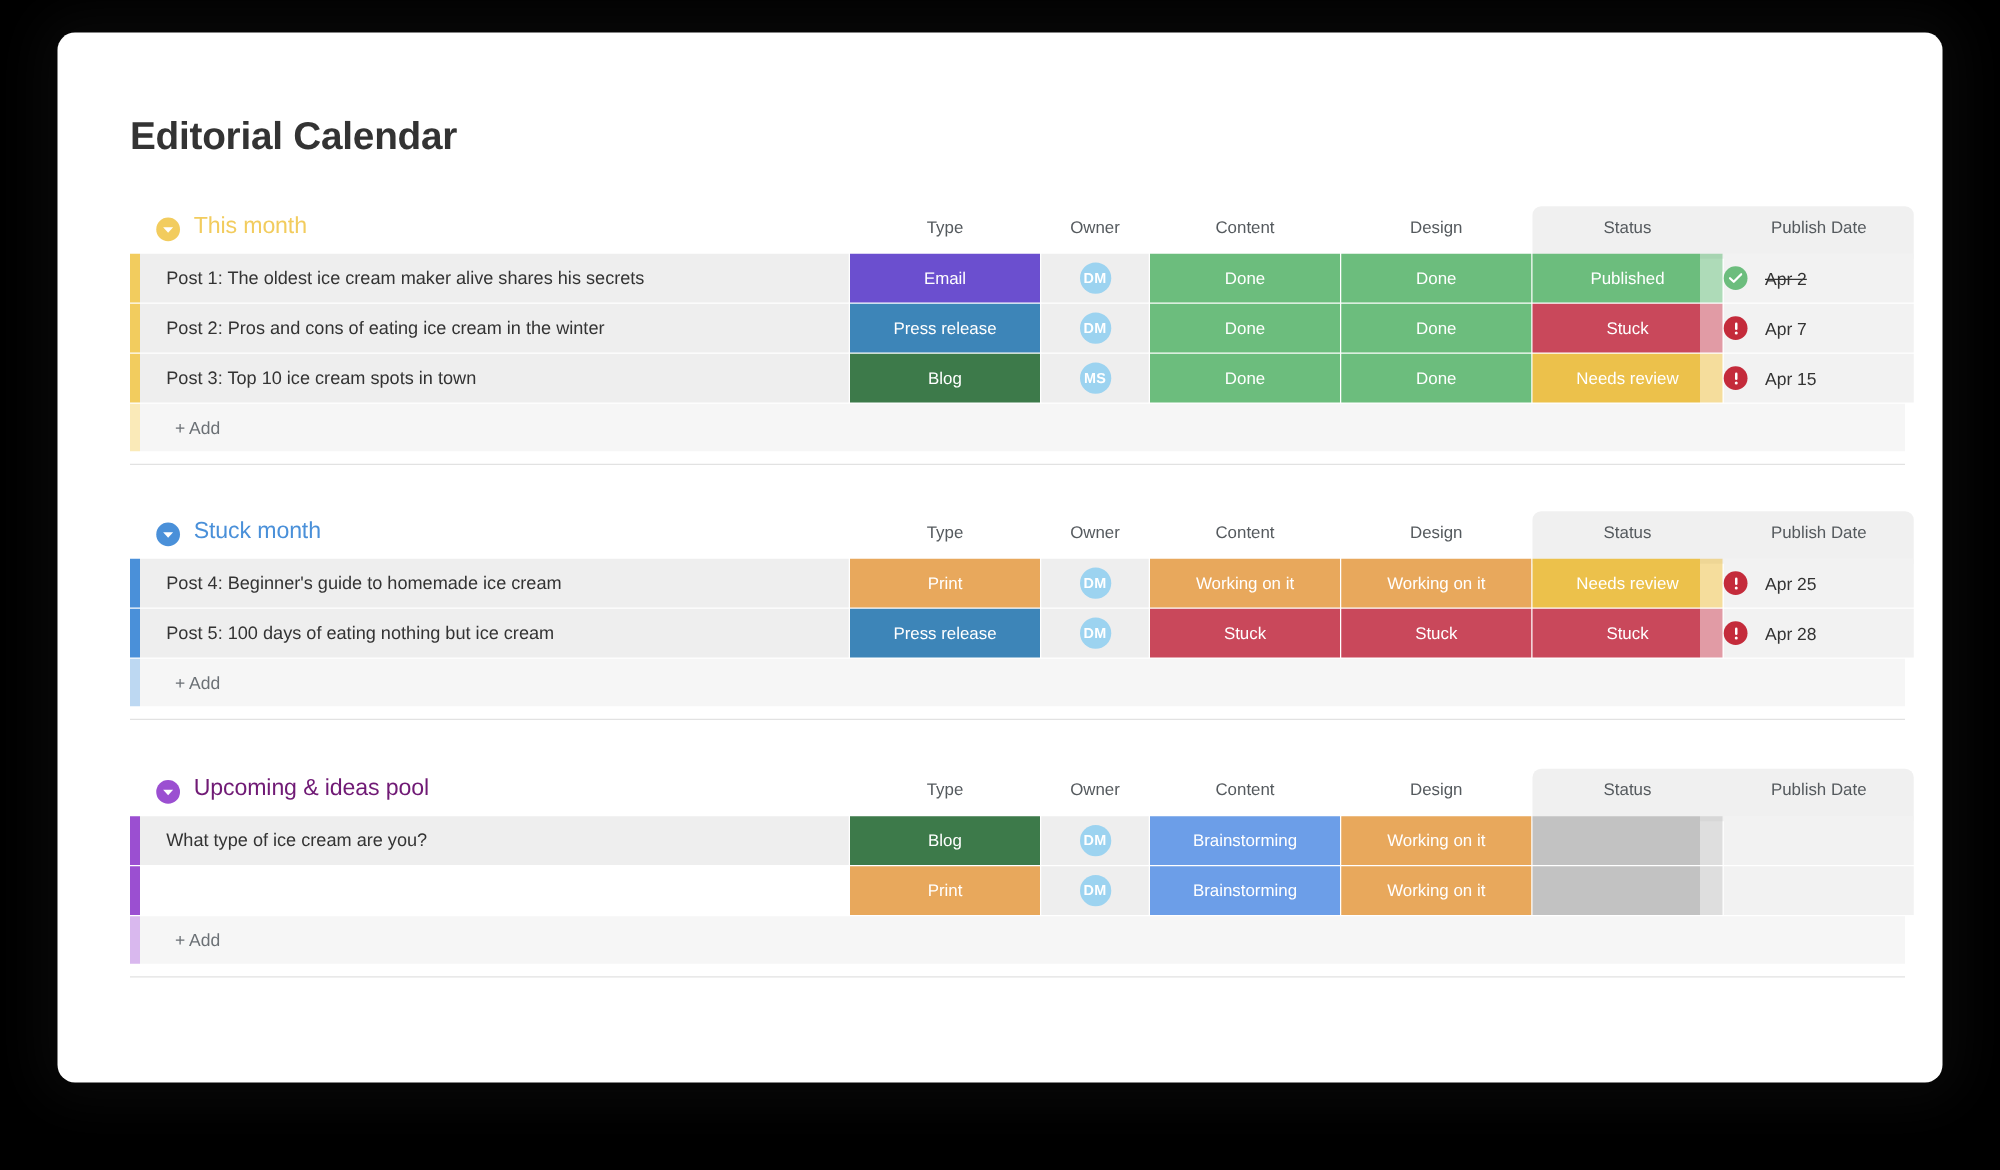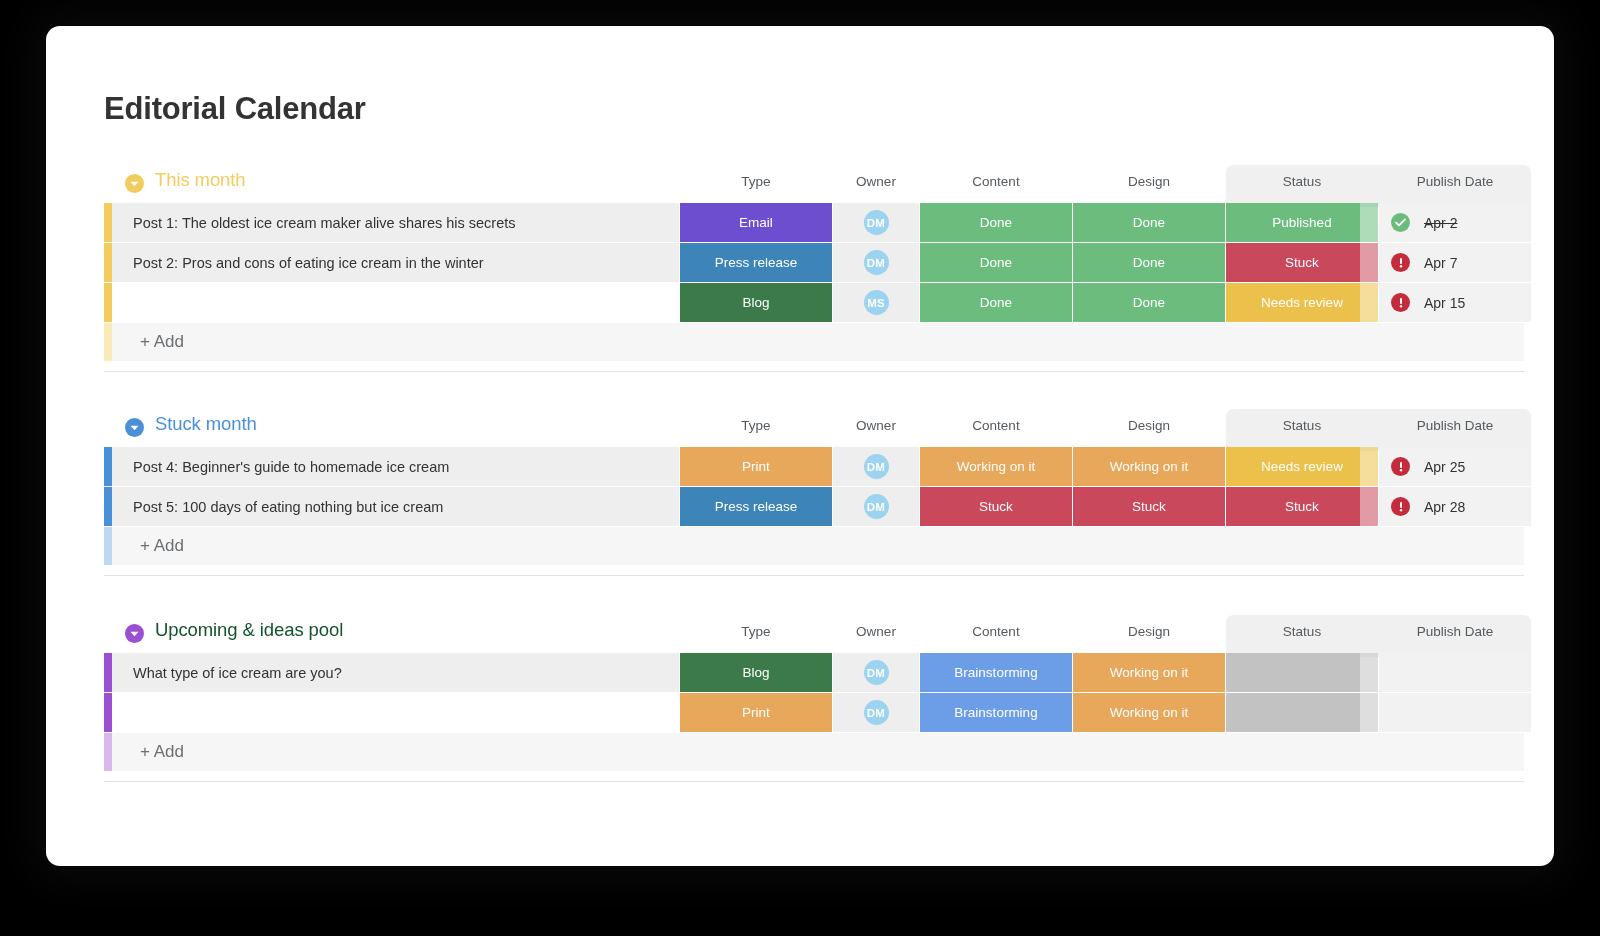--- a/index.html
+++ b/index.html
@@ -133,21 +133,21 @@
     font-size: 13.5px;
     color: #ffffff;
   }
 
   .cell-type    { left: 576px; width: 152px; }
   .cell-owner   { left: 729px; width: 86px; background: #eeeeee; }
   .cell-content { left: 816px; width: 152px; }
   .cell-design  { left: 969px; width: 152px; }
   .cell-status  { left: 1122px; width: 152px; }
   .cell-date    { left: 1275px; width: 152px; background: #f2f2f2; color: #333333;
-                  justify-content: flex-start; padding-left: 12px; }
+                  justify-content: flex-start; }
 
   
   .cell-status .status-fill {
     position: absolute;
     left: 0; top: 0; bottom: 0;
     width: 88%;
   }
   .cell-status .status-rest {
     position: absolute;
     right: 0; top: 0; bottom: 0;
@@ -201,21 +201,21 @@
   }
   .add-cell {
     position: absolute;
     left: 8px; top: 0;
     width: 1412px;
     height: 38px;
     background: #f6f6f6;
     display: flex;
     align-items: center;
     padding-left: 28px;
-    font-size: 17px;
+    font-size: 14px;
     color: #6b7075;
   }
   .group-rule {
     position: absolute;
     left: 0;
     width: 1420px;
     height: 1px;
     background: #e2e2e2;
   }
 </style>
@@ -287,20 +287,21 @@
                   <svg width="4" height="11" viewBox="0 0 4 11">
                     <rect x="1" y="1" width="2" height="6" rx="1" fill="#ffffff"></rect>
                     <circle cx="2" cy="9.3" r="1.2" fill="#ffffff"></circle>
                   </svg>
                 </span>
                 <span class="date-text">Apr 7</span>
               </div>
             </div>
             <div class="row">
               <div class="row-bar" style="background:#f2cc5e"></div>
+              <div class="cell-name">Post 3: Top 10 ice cream spots in town</div>
               <div class="cell cell-type" style="background:#3d7a4a">Blog</div>
               <div class="cell cell-owner">
                 <span class="avatar">MS</span>
               </div>
               <div class="cell cell-content" style="background:#6cbd7d">Done</div>
               <div class="cell cell-design" style="background:#6cbd7d">Done</div>
               <div class="cell cell-status">
                 <span class="status-fill" style="background:#ecc14b"></span>
                 <span class="status-rest" style="background:#ecc14b"></span>
                 <span class="status-label">Needs review</span>
@@ -394,21 +395,21 @@
           </div>
           <div class="group-rule" style="top:166px"></div>
         </div>
         <div class="group" id="group-2" style="top: 589px;">
           <div class="group-head">
             <span class="group-chevron" style="background:#9b4fd1">
               <svg width="9" height="6" viewBox="0 0 9 6">
                 <path d="M0.5 0.8 L4.5 5.2 L8.5 0.8 Z" fill="#ffffff"></path>
               </svg>
             </span>
-            <div class="group-title" style="color:#14532d">Upcoming &amp; ideas pool</div>
+            <div class="group-title" style="color:#701a75">Upcoming &amp; ideas pool</div>
             <div class="col-head-bg" style="left:1122px;width:305px;"></div>
             <div class="col-head" style="left:576px;width:152px;">Type</div>
             <div class="col-head" style="left:729px;width:86px;">Owner</div>
             <div class="col-head" style="left:816px;width:152px;">Content</div>
             <div class="col-head" style="left:969px;width:152px;">Design</div>
             <div class="col-head" style="left:1122px;width:152px;">Status</div>
             <div class="col-head" style="left:1275px;width:152px;">Publish Date</div>
           </div>
           <div class="rows">
             <div class="row">

